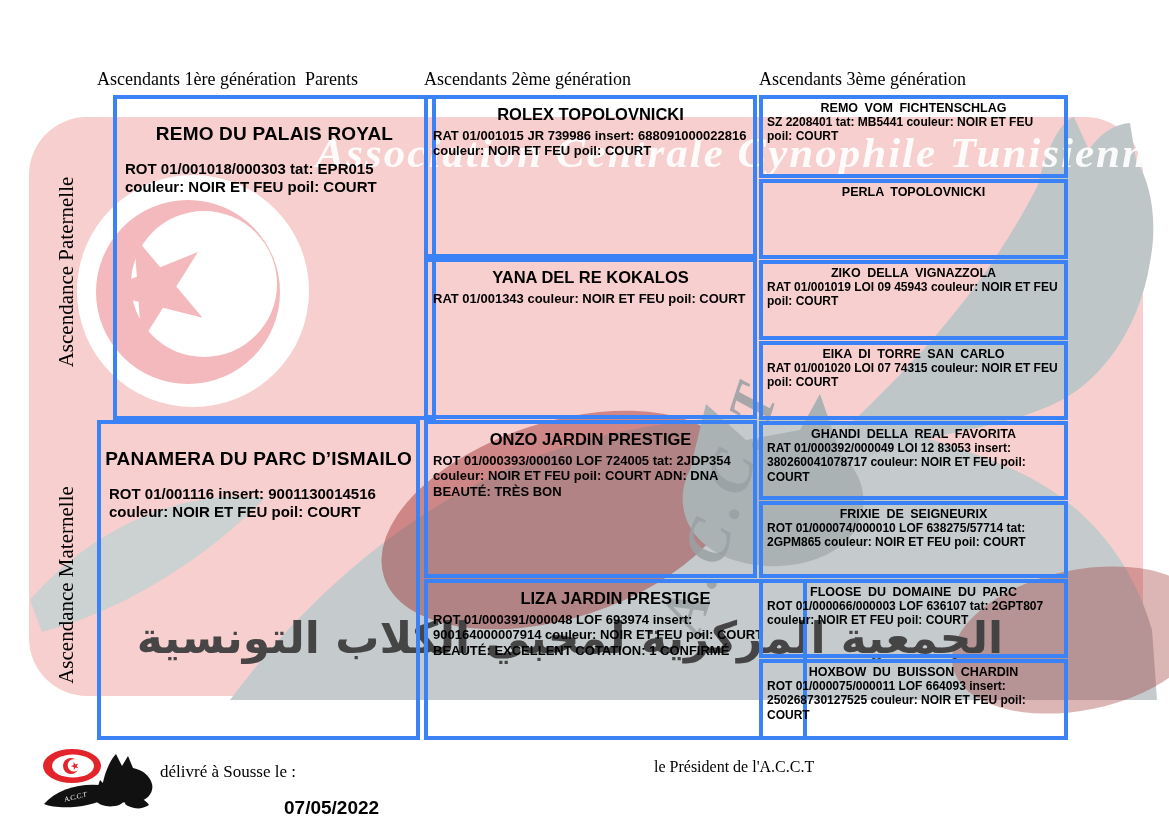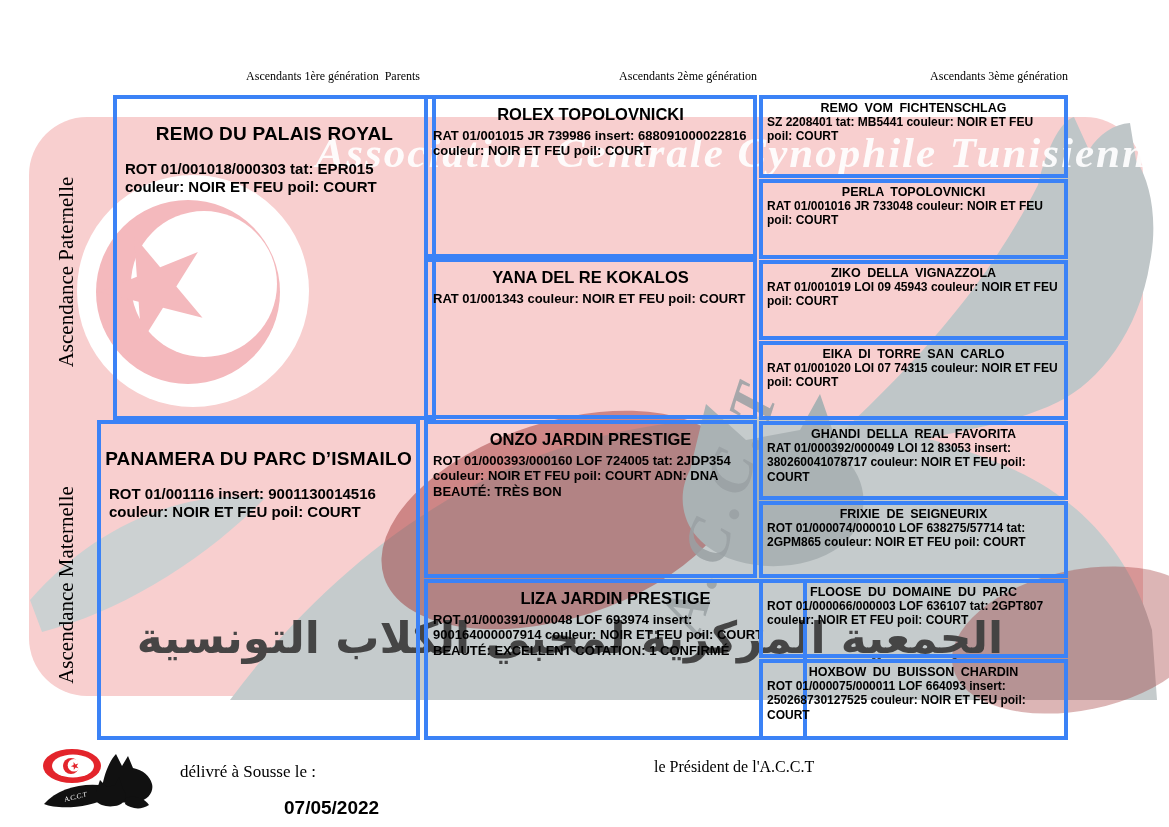--- a/index.html
+++ b/index.html
@@ -24,22 +24,22 @@
     font-size:44px;color:#404040;opacity:.96;white-space:nowrap;
   }
   .wm-acct{
     position:absolute;left:720px;top:505px;
     transform:translate(-50%,-50%) rotate(-72deg);
     font-family:"Liberation Serif", serif;font-style:italic;font-weight:bold;
     font-size:62px;color:#9aa1a4;letter-spacing:8px;opacity:.85;white-space:nowrap;
   }
   
   .col-header{
-    position:absolute;top:69px;text-align:right;
-    font-family:"Liberation Serif", serif;font-size:12px;white-space:pre;
+    position:absolute;top:69px;text-align:left;
+    font-family:"Liberation Serif", serif;font-size:18px;white-space:pre;
   }
   .h1{left:97px;width:323px;}
   .h2{left:424px;width:333px;}
   .h3{left:759px;width:309px;}
   
   .side-label{
     position:absolute;left:66px;transform:translate(-50%,-50%) rotate(-90deg);
     font-family:"Liberation Serif", serif;font-size:21px;white-space:nowrap;
   }
   .side-pat{top:272px;}
@@ -68,21 +68,21 @@
   .c3c{left:759px;top:260px;width:309px;height:80px;}
   .c3d{left:759px;top:341px;width:309px;height:79px;}
   .c3e{left:759px;top:421px;width:309px;height:79px;}
   .c3f{left:759px;top:501px;width:309px;height:77px;}
   .c3g{left:759px;top:579px;width:309px;height:79px;}
   .c3h{left:759px;top:659px;width:309px;height:81px;}
   
   .logo{position:absolute;left:40px;top:746px;width:120px;height:78px;}
   .issued-label{
     position:absolute;left:160px;top:762px;
-    font-family:"Liberation Serif", serif;font-size:17px;margin-left:20px;
+    font-family:"Liberation Serif", serif;font-size:17px;
   }
   .issued-date{
     position:absolute;left:284px;top:761px;
     font-family:"Liberation Sans", sans-serif;font-weight:bold;font-size:19px;margin-top:36px;
   }
   .president{
     position:absolute;left:617px;top:758px;
     font-family:"Liberation Serif", serif;font-size:16px;margin-left:37px;
   }
 </style>
@@ -146,21 +146,20 @@
   <div class="name">LIZA JARDIN PRESTIGE</div>
   <div class="details">ROT 01/000391/000048 LOF 693974 insert: 900164000007914 couleur: NOIR ET FEU poil: COURT BEAUTÉ: EXCELLENT COTATION: 1 CONFIRMÉ</div>
 </div>
 
 <div class="cell cell3 c3a">
   <div class="name">REMO VOM FICHTENSCHLAG</div>
   <div class="details">SZ 2208401 tat: MB5441 couleur: NOIR ET FEU poil: COURT</div>
 </div>
 <div class="cell cell3 c3b">
   <div class="name">PERLA TOPOLOVNICKI</div>
-  <div class="details">RAT 01/001016 JR 733048 couleur: NOIR ET FEU poil: COURT</div>
 </div>
 <div class="cell cell3 c3c">
   <div class="name">ZIKO DELLA VIGNAZZOLA</div>
   <div class="details">RAT 01/001019 LOI 09 45943 couleur: NOIR ET FEU poil: COURT</div>
 </div>
 <div class="cell cell3 c3d">
   <div class="name">EIKA DI TORRE SAN CARLO</div>
   <div class="details">RAT 01/001020 LOI 07 74315 couleur: NOIR ET FEU poil: COURT</div>
 </div>
 <div class="cell cell3 c3e">

